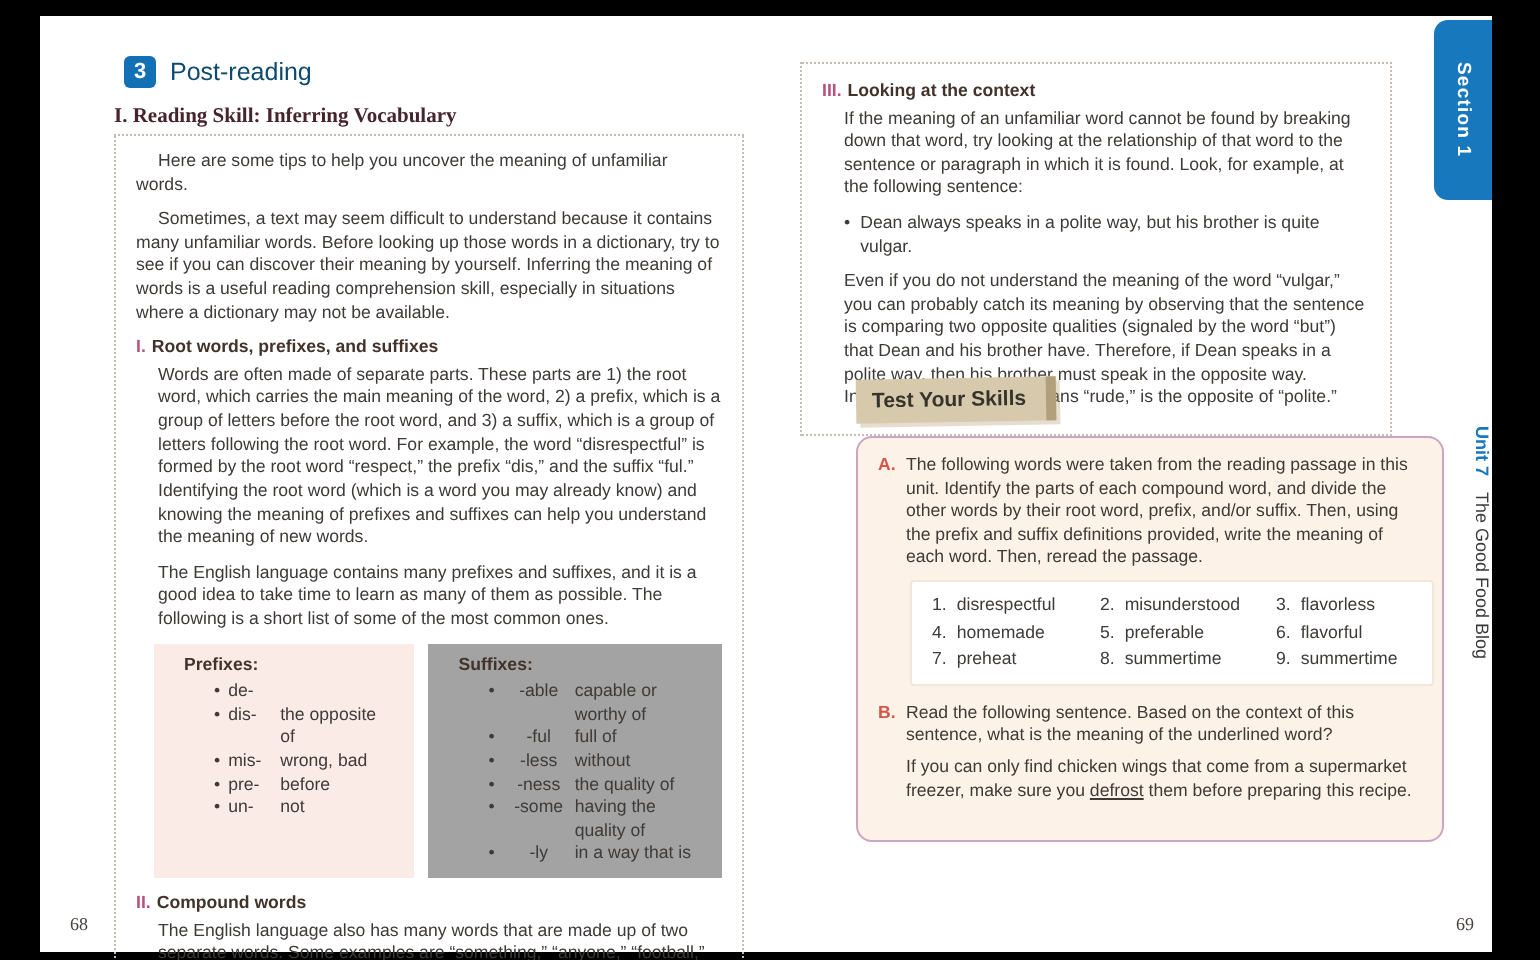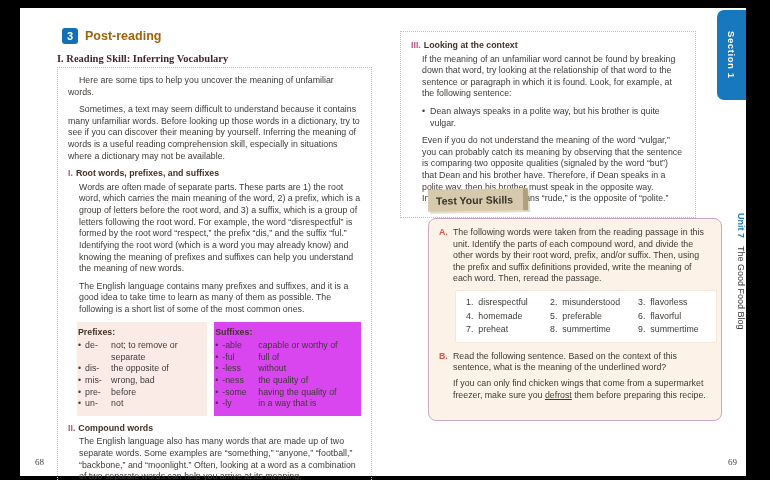--- a/index.html
+++ b/index.html
@@ -4,46 +4,46 @@
 <style>
   html,body{margin:0;padding:0;background:#000;}
   .screen{position:relative;width:770px;height:480px;background:#000;overflow:hidden;
           font-family:"Liberation Sans",sans-serif;color:#3e3a37;}
   .spread{position:absolute;left:20px;top:8px;width:726px;height:468px;background:#fff;}
 
   
   .header-row{position:absolute;left:42px;top:20px;display:flex;align-items:center;gap:7px;}
   .num-badge{width:16px;height:16px;background:#1470b4;color:#fff;font-weight:bold;font-size:11px;
              display:flex;align-items:center;justify-content:center;border-radius:3px;}
-  .header-label{color:#a16207;font-size:12.5px;font-weight:bold;}
+  .header-label{color:#0c4a6e;font-size:12.5px;font-weight:normal;}
   .skill-heading{position:absolute;left:37px;top:45px;font-family:"Liberation Serif",serif;
                  font-weight:bold;font-size:10.5px;color:#46242d;}
 
   
   .tip-box{border:1px dotted #c6beb6;box-sizing:border-box;font-size:8.8px;line-height:1.32;}
   .tip-box-left{position:absolute;left:37px;top:59px;width:315px;padding:7px 10px 6px;}
   .tip-box-right{position:absolute;left:380px;top:23px;width:296px;padding:7px 10px 6px;}
   .tip-box p{margin:0 0 6px;}
   .indent{text-indent:11px;}
   .sec-head{font-weight:bold;margin:1px 0 2px;color:#42332a;}
   .sec-head .numeral{color:#b8517f;margin-right:3px;}
   .sec-body{margin-left:11px;}
   .bullet-line{display:flex;margin:0 0 6px 11px;}
   .bullet-line::before{content:"•";margin-right:5px;}
 
   
   .affix-cols{display:flex;gap:7px;margin:3px 0 7px 9px;}
-  .affix-box{padding:5px 1px 6px;box-sizing:border-box;}
+  .affix-box{padding:5px 15px 6px;box-sizing:border-box;}
   .prefix-box{background:#fbebe6;width:47%;}
-  .suffix-box{background:#d946ef;width:53%;}
+  .suffix-box{background:#a3a3a3;width:53%;}
   .affix-title{font-weight:bold;margin-bottom:2px;color:#42332a;}
-  .affix-row{display:flex;}
+  .affix-row{display:flex;margin-left:15px;}
   .affix-row::before{content:"•";margin-right:4px;}
   .prefix-box .affix{width:26px;flex-shrink:0;}
-  .suffix-box .affix{width:36px;flex-shrink:0;}
+  .suffix-box .affix{width:36px;flex-shrink:0;text-align:center;}
 
   
   .banner{position:absolute;left:408px;top:181px;width:100px;height:22px;background:#d7c9ac;
           color:#35332c;font-weight:bold;font-size:10.5px;display:flex;align-items:center;
           padding-left:8px;box-sizing:border-box;border-right:5px solid #b2a07d;
           transform:rotate(-1deg);box-shadow:2px 2px 0 rgba(180,160,120,.35);}
 
   .exercise-box{position:absolute;left:408px;top:210px;width:294px;border:1.5px solid #cba4c6;
                 border-radius:8px;background:#fdf2e7;padding:8px 10px 10px;box-sizing:border-box;
                 font-size:8.8px;line-height:1.32;}
@@ -94,21 +94,20 @@
       <div class="sec-body">
         <p>Words are often made of separate parts. These parts are 1) the root word, which carries the main meaning of the word, 2) a prefix, which is a group of letters before the root word, and 3) a suffix, which is a group of letters following the root word. For example, the word “disrespectful” is formed by the root word “respect,” the prefix “dis,” and the suffix “ful.” Identifying the root word (which is a word you may already know) and knowing the meaning of prefixes and suffixes can help you understand the meaning of new words.</p>
         <p>The English language contains many prefixes and suffixes, and it is a good idea to take time to learn as many of them as possible. The following is a short list of some of the most common ones.</p>
       </div>
 
       <div class="affix-cols">
         <div class="affix-box prefix-box">
           <div class="affix-title">Prefixes:</div>
           <div class="affix-row">
               <span class="affix">de-</span>
-              <span>not; to remove or separate</span>
             </div>
           <div class="affix-row">
               <span class="affix">dis-</span>
               <span>the opposite of</span>
             </div>
           <div class="affix-row">
               <span class="affix">mis-</span>
               <span>wrong, bad</span>
             </div>
           <div class="affix-row">

